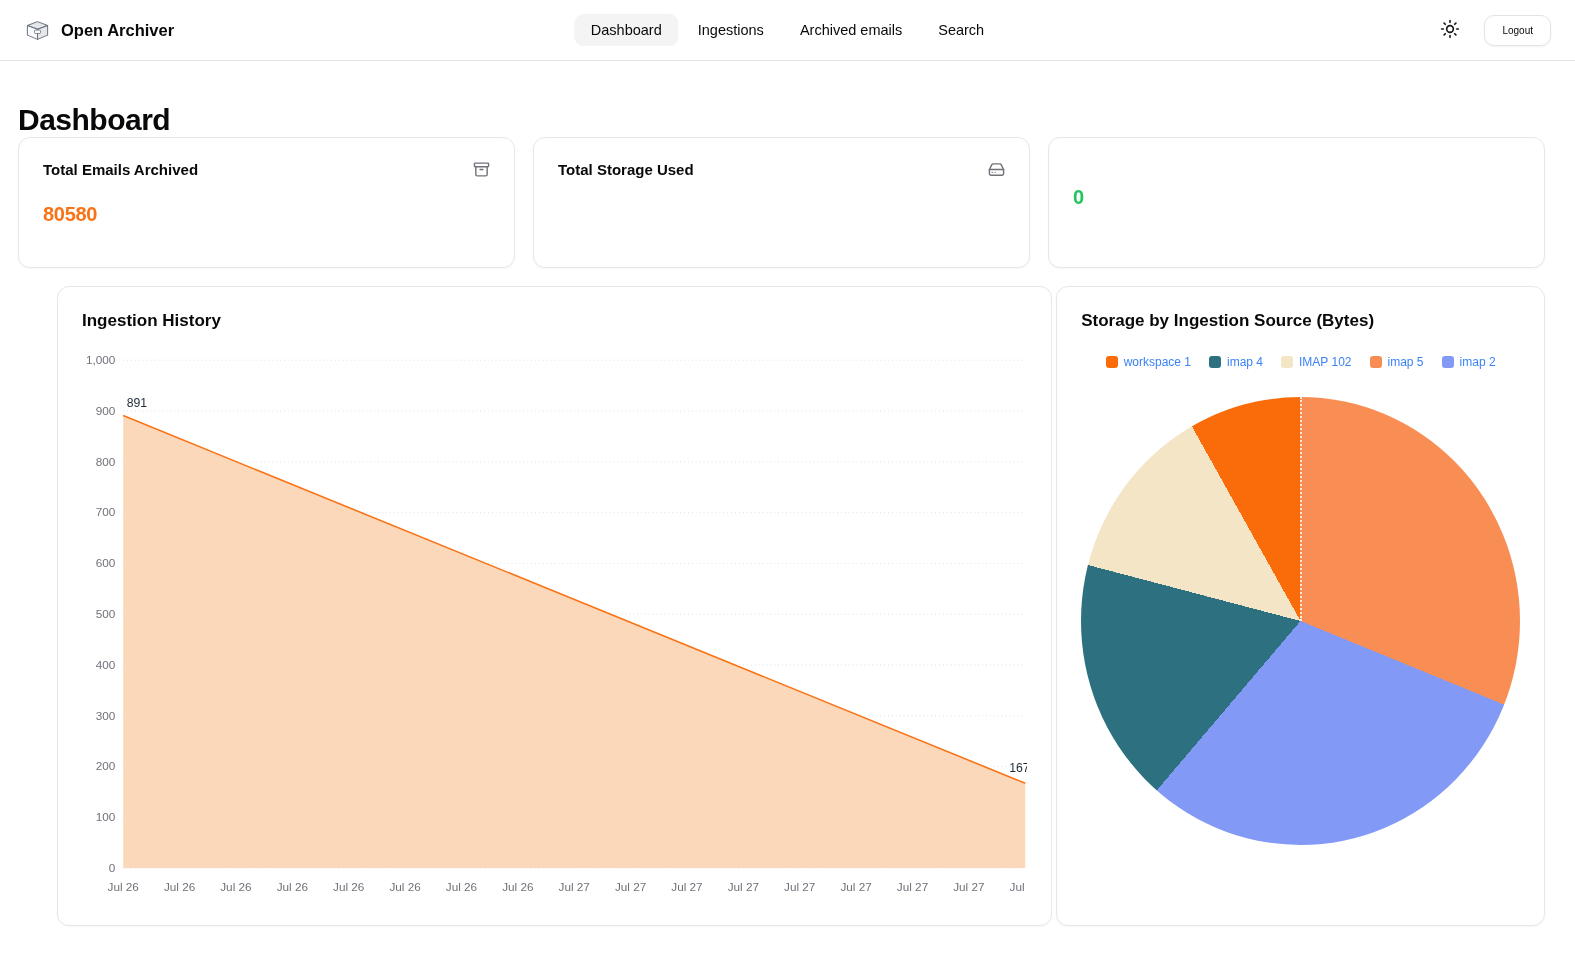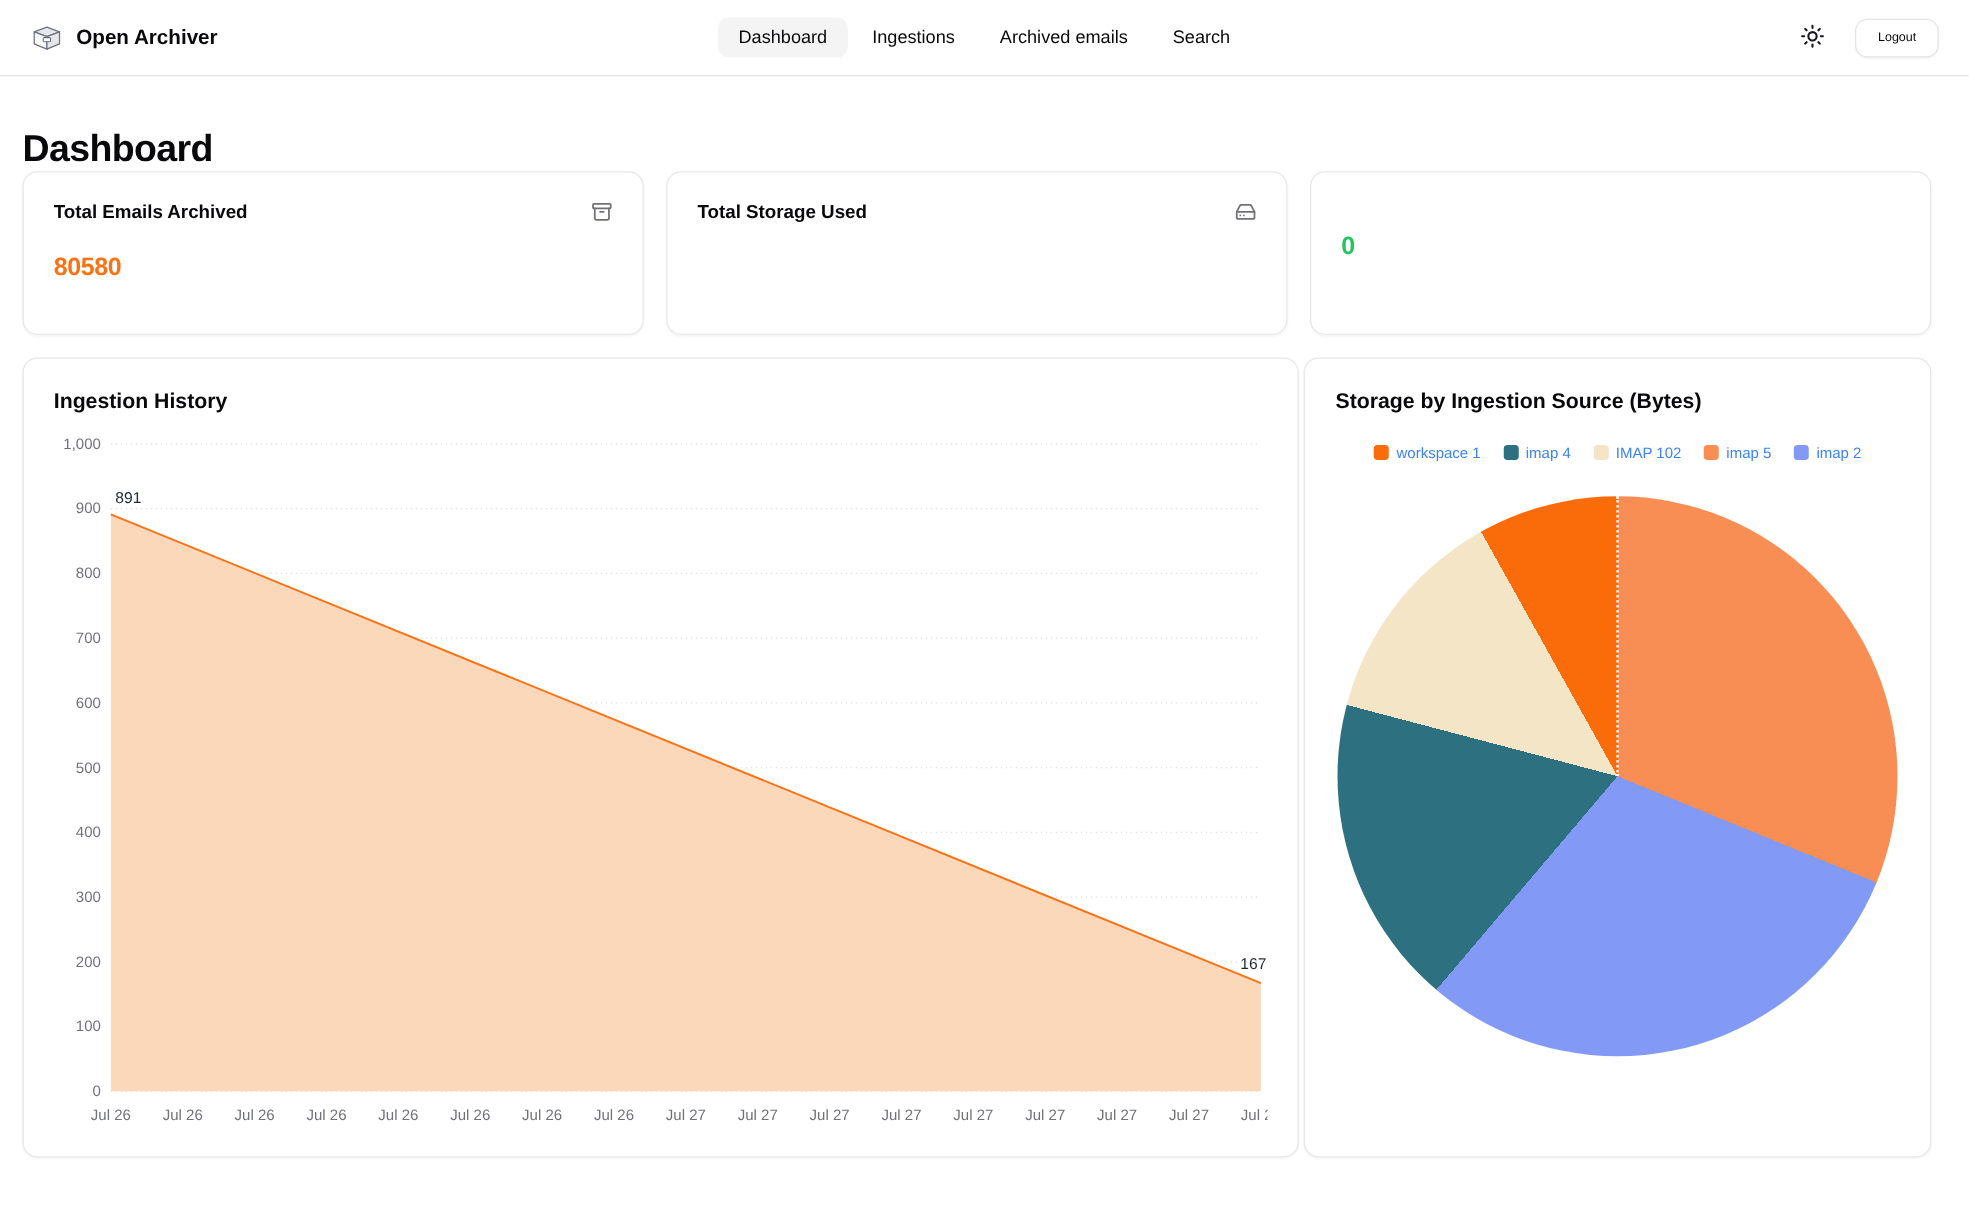--- a/index.html
+++ b/index.html
@@ -46,21 +46,21 @@
   .card {
     background: #fff; border: 1px solid #e5e7eb; border-radius: 12px;
     box-shadow: 0 1px 2px rgba(0,0,0,.04);
   }
   .stat-card { padding: 23px 24px; min-height: 131px; }
   .stat-head { display: flex; justify-content: space-between; align-items: flex-start; }
   .stat-title { margin: 0; font-size: 15px; font-weight: 600; }
   .stat-icon { color: #71717a; display: flex; }
   .stat-value { margin-top: 25px; font-size: 20px; font-weight: 700; letter-spacing: -0.3px; }
   
-  .charts-grid { display: grid; grid-template-columns: 1012fr 497fr; gap: 4px; margin-top: 18px; }
+  .charts-grid { display: grid; grid-template-columns: 1012fr 497fr; gap: 4px; margin-top: 18px; margin-left: 39px; }
   .chart-card { padding: 24px; height: 640px; overflow: hidden; }
   .chart-title { margin: 0; font-size: 17px; font-weight: 700; }
   #ingestion-chart { margin-top: 8px; }
   #ingestion-chart svg { display: block; width: 100%; }
   #ingestion-chart .tick { font-size: 12px; fill: #71717a; font-family: inherit; }
   #ingestion-chart .plabel { font-size: 12.5px; fill: #1f2937; font-weight: 500; font-family: inherit; }
   .legend { display: flex; justify-content: center; align-items: center; gap: 18px; margin-top: 24px; }
   .legend-item { display: flex; align-items: center; gap: 6px; font-size: 12px; color: #3b82f6; cursor: pointer; }
   .legend-swatch { width: 12px; height: 12px; border-radius: 3px; flex: 0 0 auto; }
   .pie-wrap { display: flex; justify-content: center; margin-top: 28px; }

